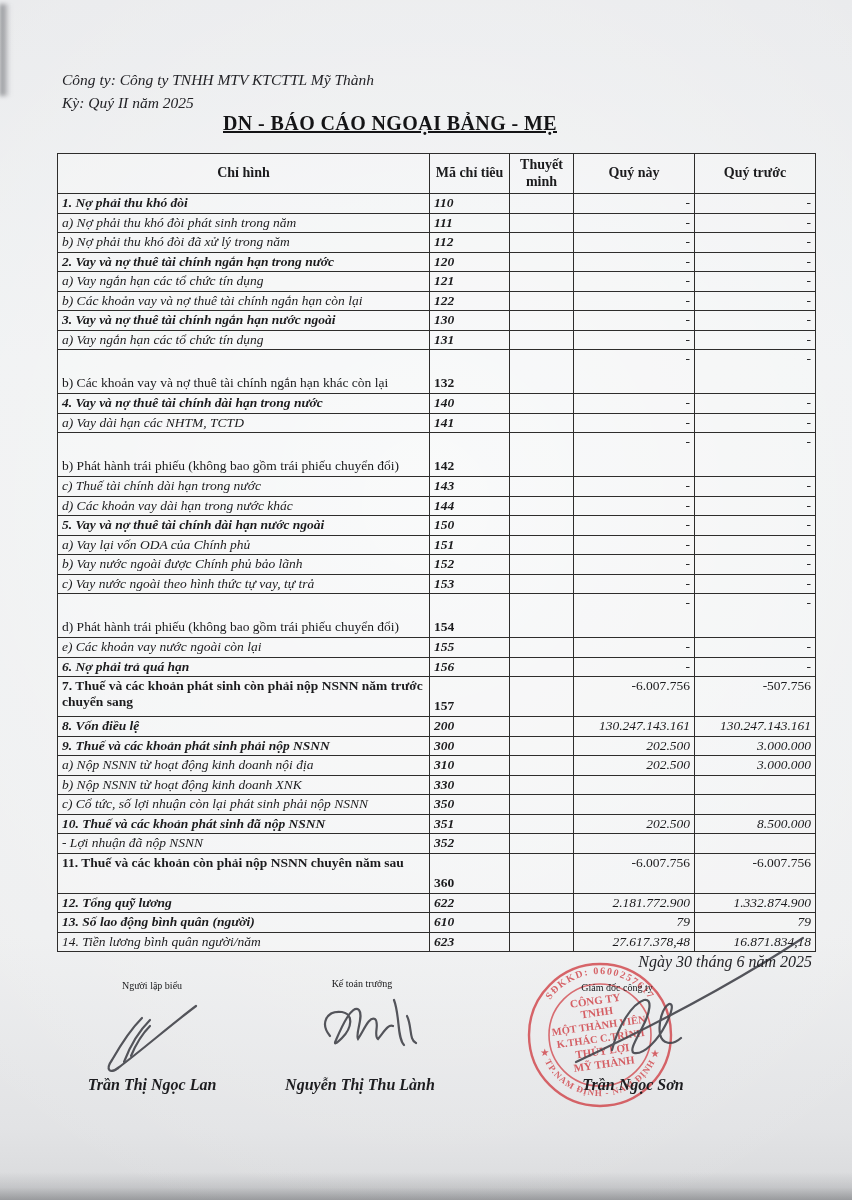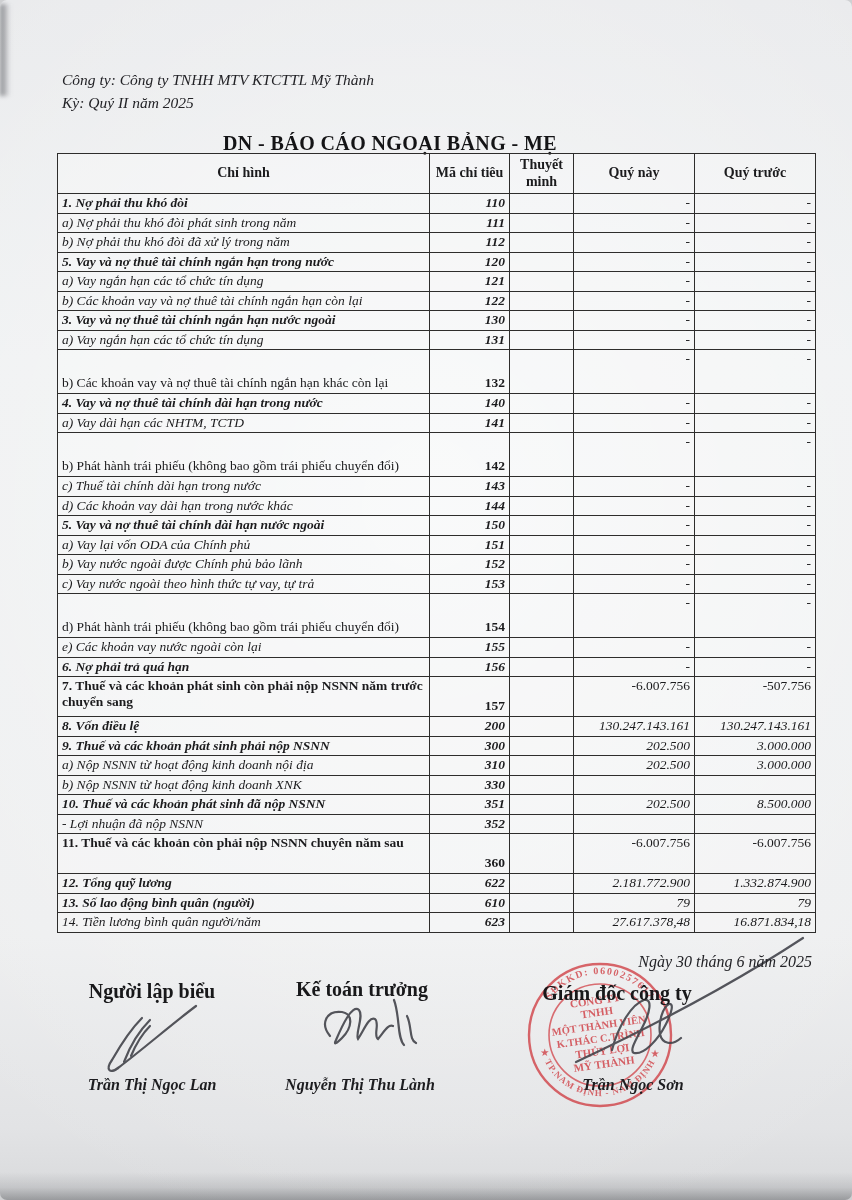--- a/index.html
+++ b/index.html
@@ -1,48 +1,48 @@
 <!DOCTYPE html>
 <html><head>
 <meta charset="utf-8">
 <style>
   html,body{margin:0;padding:0;background:#cfd0d2;}
   .page{
     position:relative;width:852px;height:1200px;overflow:hidden;
     background:
       radial-gradient(ellipse 120% 90% at 50% 42%, rgba(255,255,255,.55) 0%, rgba(255,255,255,0) 70%),
       linear-gradient(180deg,#e9eaec 0%,#eef0f1 30%,#edeeef 78%,#e2e3e5 94%,#d8d9db 100%);
-    font-family:"Liberation Serif","DejaVu Serif",serif;color:#1b1b1d;border-radius:7px;
+    font-family:"Liberation Serif","DejaVu Serif",serif;color:#1b1b1d;
   }
   .corner-smudge{position:absolute;left:0;top:4px;width:10px;height:92px;
     background:linear-gradient(90deg,rgba(40,42,48,.55),rgba(40,42,48,0));filter:blur(2px);}
   .bottom-shadow{position:absolute;left:0;right:0;bottom:0;height:28px;
     background:linear-gradient(180deg,rgba(120,122,126,0) 0%,rgba(120,122,126,.22) 55%,rgba(90,92,96,.5) 100%);}
   .hdr{position:absolute;left:62px;top:68px;font-style:italic;font-size:15.5px;line-height:23px;color:#232327;}
-  .title{position:absolute;left:57px;top:132px;width:758px;text-align:center;padding-right:92px;box-sizing:border-box;
-    font-weight:700;font-size:20px;letter-spacing:.4px;color:#141416;}
+  .title{position:absolute;left:57px;top:112px;width:758px;text-align:center;padding-right:92px;box-sizing:border-box;
+    font-weight:700;font-size:20px;letter-spacing:.4px;color:#141416;text-decoration:underline;}
   table.rep{position:absolute;left:57px;top:153px;width:758px;border-collapse:collapse;table-layout:fixed;
     background:rgba(255,255,255,.25);}
   table.rep th,table.rep td{border:1.5px solid #2e2d2c;padding:0 4px;font-size:13.5px;line-height:1.18;
     color:#1b1b1d;overflow:hidden;}
   table.rep thead tr{height:40px;}
   table.rep th{font-weight:700;text-align:center;vertical-align:middle;font-size:14px;}
   tr.n{height:19.5px;font-style:italic;} tr.tall{height:44px;} tr.two{height:40px;}
   td.l{text-align:left;white-space:nowrap;font-size:13px;}
-  td.c{text-align:right;font-weight:700;white-space:nowrap;}
+  td.c{text-align:left;font-weight:700;white-space:nowrap;}
   td.nt{}
   td.v{text-align:right;white-space:nowrap;}
   tr.b td.l{font-weight:700;}
   tr.tall td.l,tr.tall td.c{vertical-align:bottom;padding-bottom:2px;}
   tr.tall td.v{vertical-align:top;padding-top:1px;}
   tr.two td.l{vertical-align:top;white-space:normal;padding-top:1px;}
   tr.two td.c{vertical-align:bottom;padding-bottom:2px;}
   tr.two td.v{vertical-align:top;padding-top:1px;}
   .date-line{position:absolute;right:40px;top:953px;font-style:italic;font-size:16px;color:#232327;z-index:4;}
-  .role{position:absolute;transform:translateX(-50%);font-weight:700;font-size:20px;color:#18181a;z-index:4;white-space:nowrap;}
+  .role{position:absolute;transform:translateX(-50%);font-weight:400;font-size:10px;color:#18181a;z-index:4;white-space:nowrap;}
   .sname{position:absolute;transform:translateX(-50%);font-weight:700;font-style:italic;font-size:16px;color:#1d1d20;z-index:4;white-space:nowrap;text-align:right;}
   .stamp{position:absolute;left:512px;top:952px;z-index:2;opacity:.9;}
   .sigs{position:absolute;left:0;top:928px;z-index:3;}
 </style>
 </head>
 <body>
 
 <div class="page">
   <div class="corner-smudge"></div>
 
@@ -86,21 +86,21 @@
           <td class="v">-</td>
         </tr>
         <tr class="n">
           <td class="l">b) Nợ phải thu khó đòi đã xử lý trong năm</td>
           <td class="c">112</td>
           <td class="nt"></td>
           <td class="v">-</td>
           <td class="v">-</td>
         </tr>
         <tr class="n b">
-          <td class="l">5. Vay và nợ thuê tài chính ngắn hạn trong nước</td>
+          <td class="l">2. Vay và nợ thuê tài chính ngắn hạn trong nước</td>
           <td class="c">120</td>
           <td class="nt"></td>
           <td class="v">-</td>
           <td class="v">-</td>
         </tr>
         <tr class="n">
           <td class="l">a) Vay ngắn hạn các tổ chức tín dụng</td>
           <td class="c">121</td>
           <td class="nt"></td>
           <td class="v">-</td>
@@ -242,20 +242,27 @@
         <tr class="n">
           <td class="l">a) Nộp NSNN từ hoạt động kinh doanh nội địa</td>
           <td class="c">310</td>
           <td class="nt"></td>
           <td class="v">202.500</td>
           <td class="v">3.000.000</td>
         </tr>
         <tr class="n">
           <td class="l">b) Nộp NSNN từ hoạt động kinh doanh XNK</td>
           <td class="c">330</td>
+          <td class="nt"></td>
+          <td class="v"></td>
+          <td class="v"></td>
+        </tr>
+        <tr class="n">
+          <td class="l">c) Cổ tức, số lợi nhuận còn lại phát sinh phải nộp NSNN</td>
+          <td class="c">350</td>
           <td class="nt"></td>
           <td class="v"></td>
           <td class="v"></td>
         </tr>
         <tr class="n b">
           <td class="l">10. Thuế và các khoản phát sinh đã nộp NSNN</td>
           <td class="c">351</td>
           <td class="nt"></td>
           <td class="v">202.500</td>
           <td class="v">8.500.000</td>

